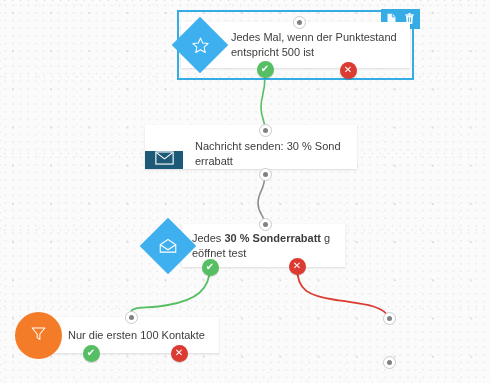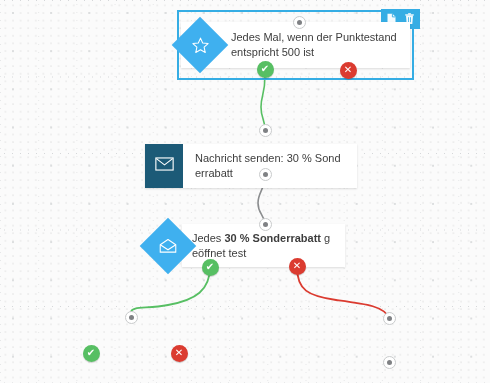--- a/index.html
+++ b/index.html
@@ -233,21 +233,21 @@
     </div>
   </div>
   <div class="port" style="left:299px; top:22px;"></div>
   <div class="badge ok" style="left:265px; top:69px;">
     <span>✔</span>
   </div>
   <div class="badge error" style="left:348px; top:70px;">
     <span>✕</span>
   </div>
 
-  <div class="node" style="left:145px; top:144px; width:212px; height:44px;">
+  <div class="node" style="left:145px; top:125px; width:212px; height:44px;align-items:flex-end;">
     <div class="icon-square">
       <span>
         <svg width="19" height="14" viewBox="0 0 22 16" xmlns="http://www.w3.org/2000/svg">
           <rect x="1" y="1" width="20" height="14" fill="none" stroke="#ffffff" stroke-width="1.3"></rect>
           <path d="M1.6 1.8 L11 9 L20.4 1.8" fill="none" stroke="#ffffff" stroke-width="1.3"></path>
         </svg>
       </span>
     </div>
     <div class="node-label">
       <span>Nachricht senden: 30 % Sonderrabatt</span>
@@ -274,20 +274,34 @@
     </div>
   </div>
   <div class="port" style="left:265px; top:224px;"></div>
   <div class="badge ok" style="left:210px; top:267px;">
     <span>✔</span>
   </div>
   <div class="badge error" style="left:297px; top:266px;">
     <span>✕</span>
   </div>
 
+  <div class="node" style="left:44px; top:317px; width:175px; height:36px;">
+    <div class="icon-circle-wrap" style="position:absolute; left:-28px; top:0; height:36px; width:44px;">
+      <div class="icon-circle">
+        <span>
+          <svg width="17" height="17" viewBox="0 0 20 20" xmlns="http://www.w3.org/2000/svg">
+            <path d="M2.5 3.5 L17.5 3.5 L11.6 10.6 L11.6 17 L8.4 14.8 L8.4 10.6 Z" fill="none" stroke="#ffffff" stroke-width="1.2" stroke-linejoin="round"></path>
+          </svg>
+        </span>
+      </div>
+    </div>
+    <div class="node-label" style="padding-left:24px;">
+      <span>Nur die ersten 100 Kontakte</span>
+    </div>
+  </div>
   <div class="port" style="left:131px; top:317px;"></div>
   <div class="badge ok" style="left:91px; top:353px;">
     <span>✔</span>
   </div>
   <div class="badge error" style="left:179px; top:353px;">
     <span>✕</span>
   </div>
 
   <div class="port" style="left:389px; top:318px;"></div>
   <div class="port" style="left:389px; top:362px;"></div>

